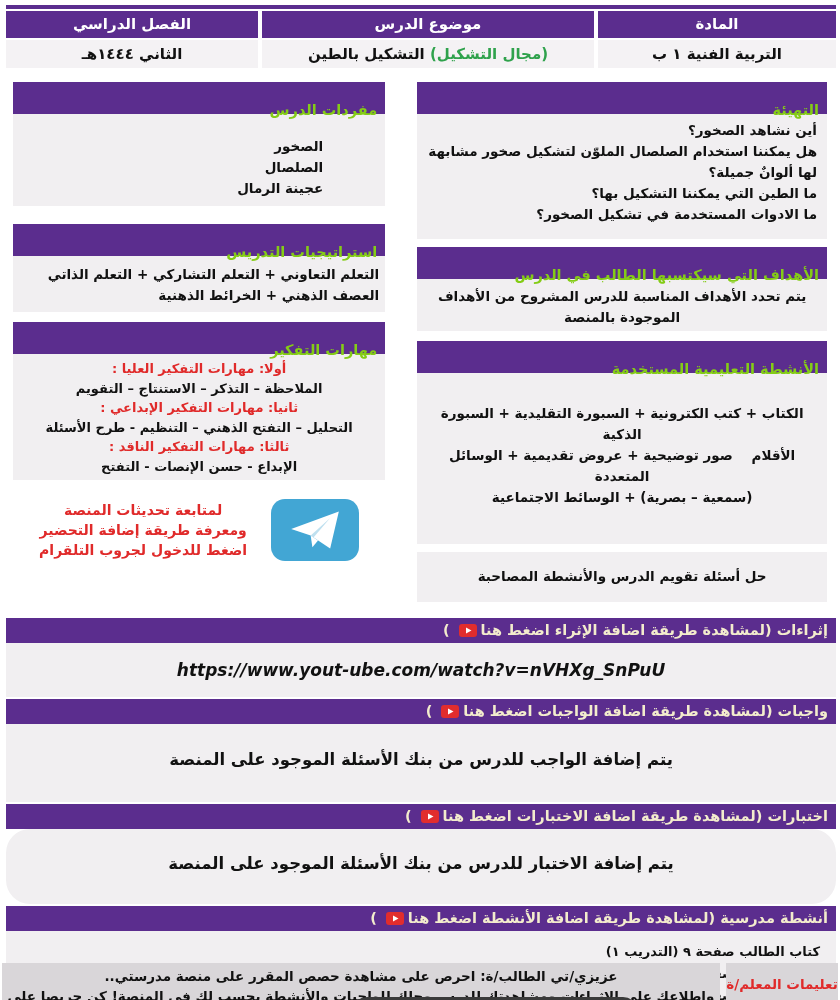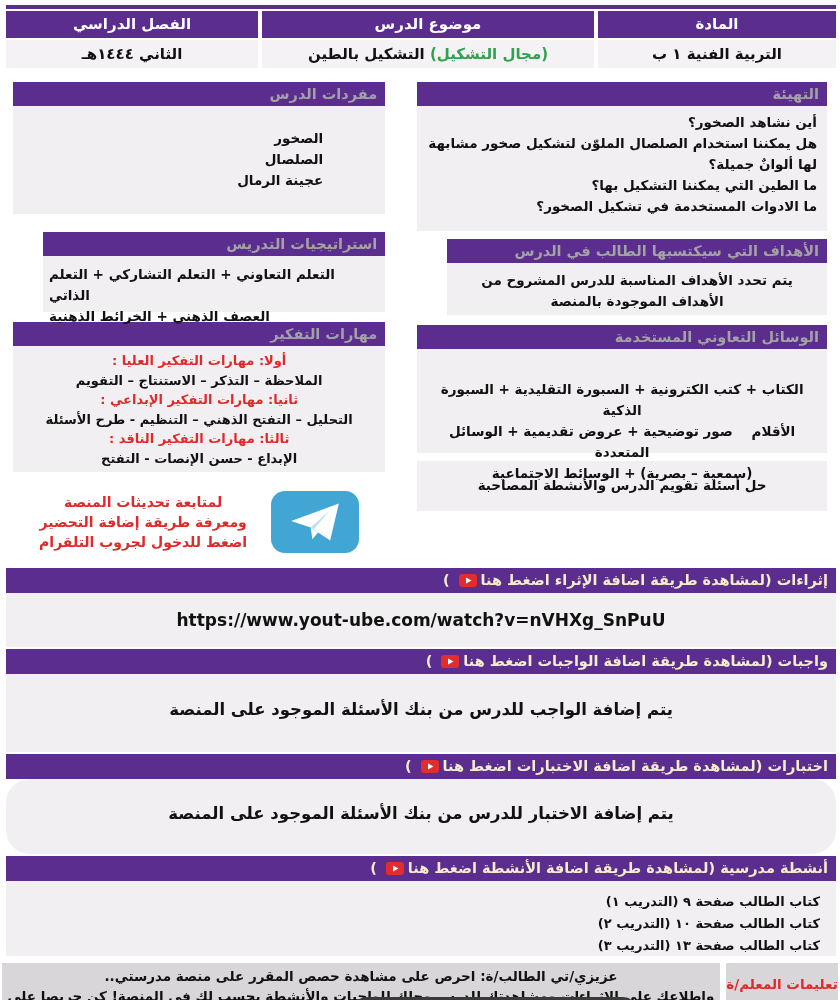--- a/index.html
+++ b/index.html
@@ -27,43 +27,43 @@
   .mc-topic{width:332px;}
   .mc-sem{flex:1;}
   .meta-head{background:var(--purple);color:#fff;height:27px;line-height:27px;text-align:center;font-size:15px;}
   .meta-val{background:#f4f2f4;height:28px;line-height:28px;text-align:center;font-size:15px;}
   .green{color:var(--green);}
   
   .cols{display:flex;gap:32px;margin:14px 13px 0 13px;}
   .col-r{width:415px;order:0;}
   .col-l{width:377px;order:1;}
   .sec{margin-bottom:8px;}
-  .sec-head{background:var(--purple);color:#a3a3a3;font-size:14.5px;height:24px;line-height:24px;padding:0 8px;text-align:right;}
+  .sec-head{background:var(--purple);color:#84cc16;font-size:14.5px;height:24px;line-height:24px;padding:16px 8px;text-align:right;}
   .sec-body{background:var(--secbg);font-size:13.5px;line-height:1.55;}
   .b-warm{height:125px;padding:6px 10px;text-align:right;}
   .b-obj{height:52px;padding:7px 14px;text-align:center;}
-  .b-aids{height:104px;padding:30px 8px 0;text-align:center;}
+  .b-aids{height:171px;padding:30px 8px 0;text-align:center;}
   .b-close{height:50px;padding:14px 8px;text-align:center;}
-  .b-vocab{height:108px;padding:22px 62px 0 0;text-align:right;}
-  .b-strat{height:56px;padding:8px 6px;text-align:left;}
+  .b-vocab{height:92px;padding:22px 62px 0 0;text-align:right;}
+  .b-strat{height:56px;padding:8px 6px;text-align:right;}
   .b-think{height:126px;padding:5px 6px;text-align:center;font-size:13px;line-height:1.5;}
   .think-h{color:var(--red);}
   .mb18{margin-bottom:18px;}
-  .mb10{margin-bottom:10px;margin-left:30px;}
+  .mb10{margin-bottom:10px;}
   
   .tg{margin-top:12px;height:76px;display:flex;align-items:center;justify-content:center;gap:24px;}
   .tg-icon{width:88px;height:62px;border-radius:14px;background:var(--tgblue);display:flex;align-items:center;justify-content:center;flex:none;}
   .tg-text{color:var(--red);font-size:14px;text-align:center;line-height:1.45;}
   
   .bands{margin:8px 4px 0 6px;}
   .band{margin-bottom:2px;}
   .band-head{background:var(--purple);color:var(--cream);font-size:14.5px;height:25px;line-height:25px;padding:0 8px;text-align:right;}
   .band-head svg{vertical-align:-2px;margin:0 4px;}
   .band-body{background:var(--secbg);}
-  .bb-url{height:54px;line-height:54px;text-align:center;font-size:17px;direction:ltr;}
+  .bb-url{height:54px;line-height:54px;text-align:center;font-size:17px;direction:ltr;font-style:italic;}
   .bb-center{height:78px;text-align:center;font-size:16.5px;padding-top:26px;}
   .bb-center2{height:75px;text-align:center;font-size:16.5px;padding-top:25px;border-radius:24px;}
   .bb-acts{height:75px;text-align:right;font-size:13px;line-height:1.7;padding:10px 16px 0;}
   
   .footer{position:absolute;left:2px;right:2px;bottom:0;height:42px;display:flex;gap:6px;}
   .foot-label{width:112px;background:var(--footbg);color:var(--red);font-size:13.5px;display:flex;align-items:center;justify-content:center;}
   .foot-main{flex:1;background:var(--footbg);text-align:center;font-size:13.5px;line-height:1.5;padding-top:3px;}
   .dark-pill{position:absolute;left:352px;top:992px;width:286px;height:32px;border-radius:15px;background:#3a3a3a;}
 </style>
 </head>
@@ -98,21 +98,21 @@
           <div>هل يمكننا استخدام الصلصال الملوّن لتشكيل صخور مشابهة لها ألوانٌ جميلة؟</div>
           <div>ما الطين التي يمكننا التشكيل بها؟</div>
           <div>ما الادوات المستخدمة في تشكيل الصخور؟</div>
         </div>
       </div>
       <div class="sec mb10">
         <div class="sec-head">الأهداف التي سيكتسبها الطالب في الدرس</div>
         <div class="sec-body b-obj">يتم تحدد الأهداف المناسبة للدرس المشروح من الأهداف الموجودة بالمنصة</div>
       </div>
       <div class="sec">
-        <div class="sec-head">الوسائل التعاوني المستخدمة</div>
+        <div class="sec-head">الأنشطة التعليمية المستخدمة</div>
         <div class="sec-body b-aids">
           <div>الكتاب + كتب الكترونية + السبورة التقليدية + السبورة الذكية</div>
           <div>الأقلام &nbsp;&nbsp; صور توضيحية + عروض تقديمية + الوسائل المتعددة</div>
           <div>(سمعية – بصرية) + الوسائط الاجتماعية</div>
         </div>
       </div>
       <div class="sec">
         <div class="sec-body b-close">حل أسئلة تقويم الدرس والأنشطة المصاحبة</div>
       </div>
     </div>

